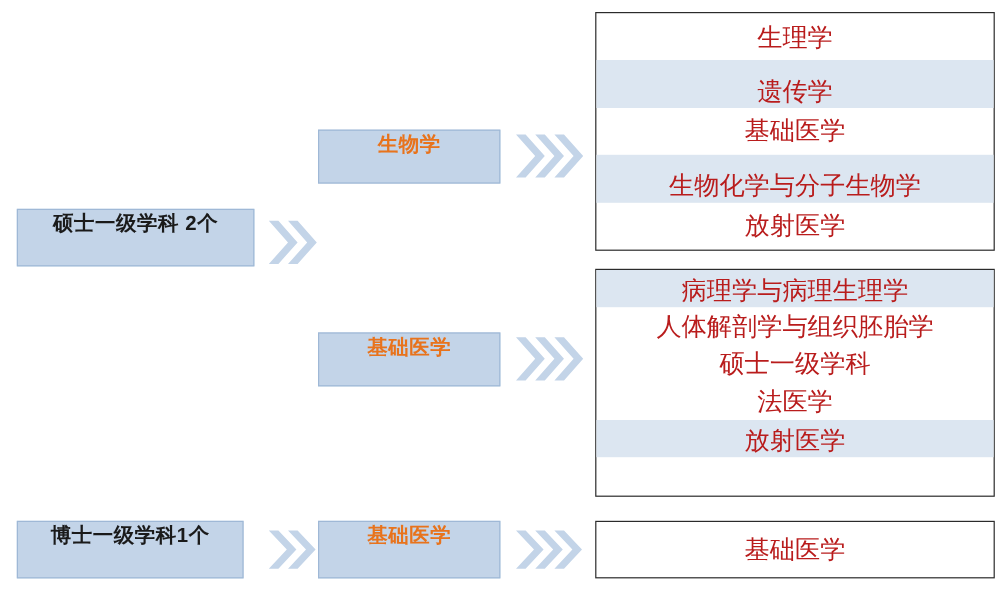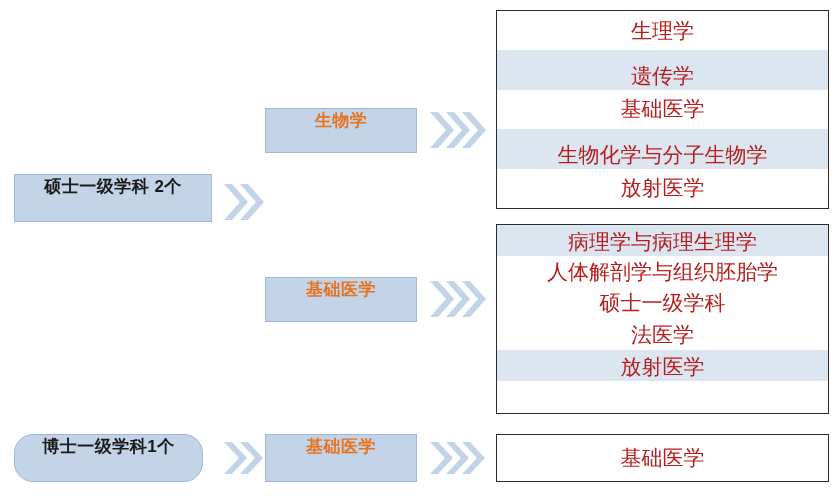--- a/index.html
+++ b/index.html
@@ -42,21 +42,20 @@
     left: 14px;
     top: 174px;
     width: 198px;
     height: 48px;
   }
   #root-doctor {
     left: 14px;
     top: 434px;
     width: 189px;
     height: 48px;
-    border-radius: 19px;
   }
 
   
   #mid-biology {
     left: 265px;
     top: 108px;
     width: 152px;
     height: 45px;
   }
   #mid-basicmed {

